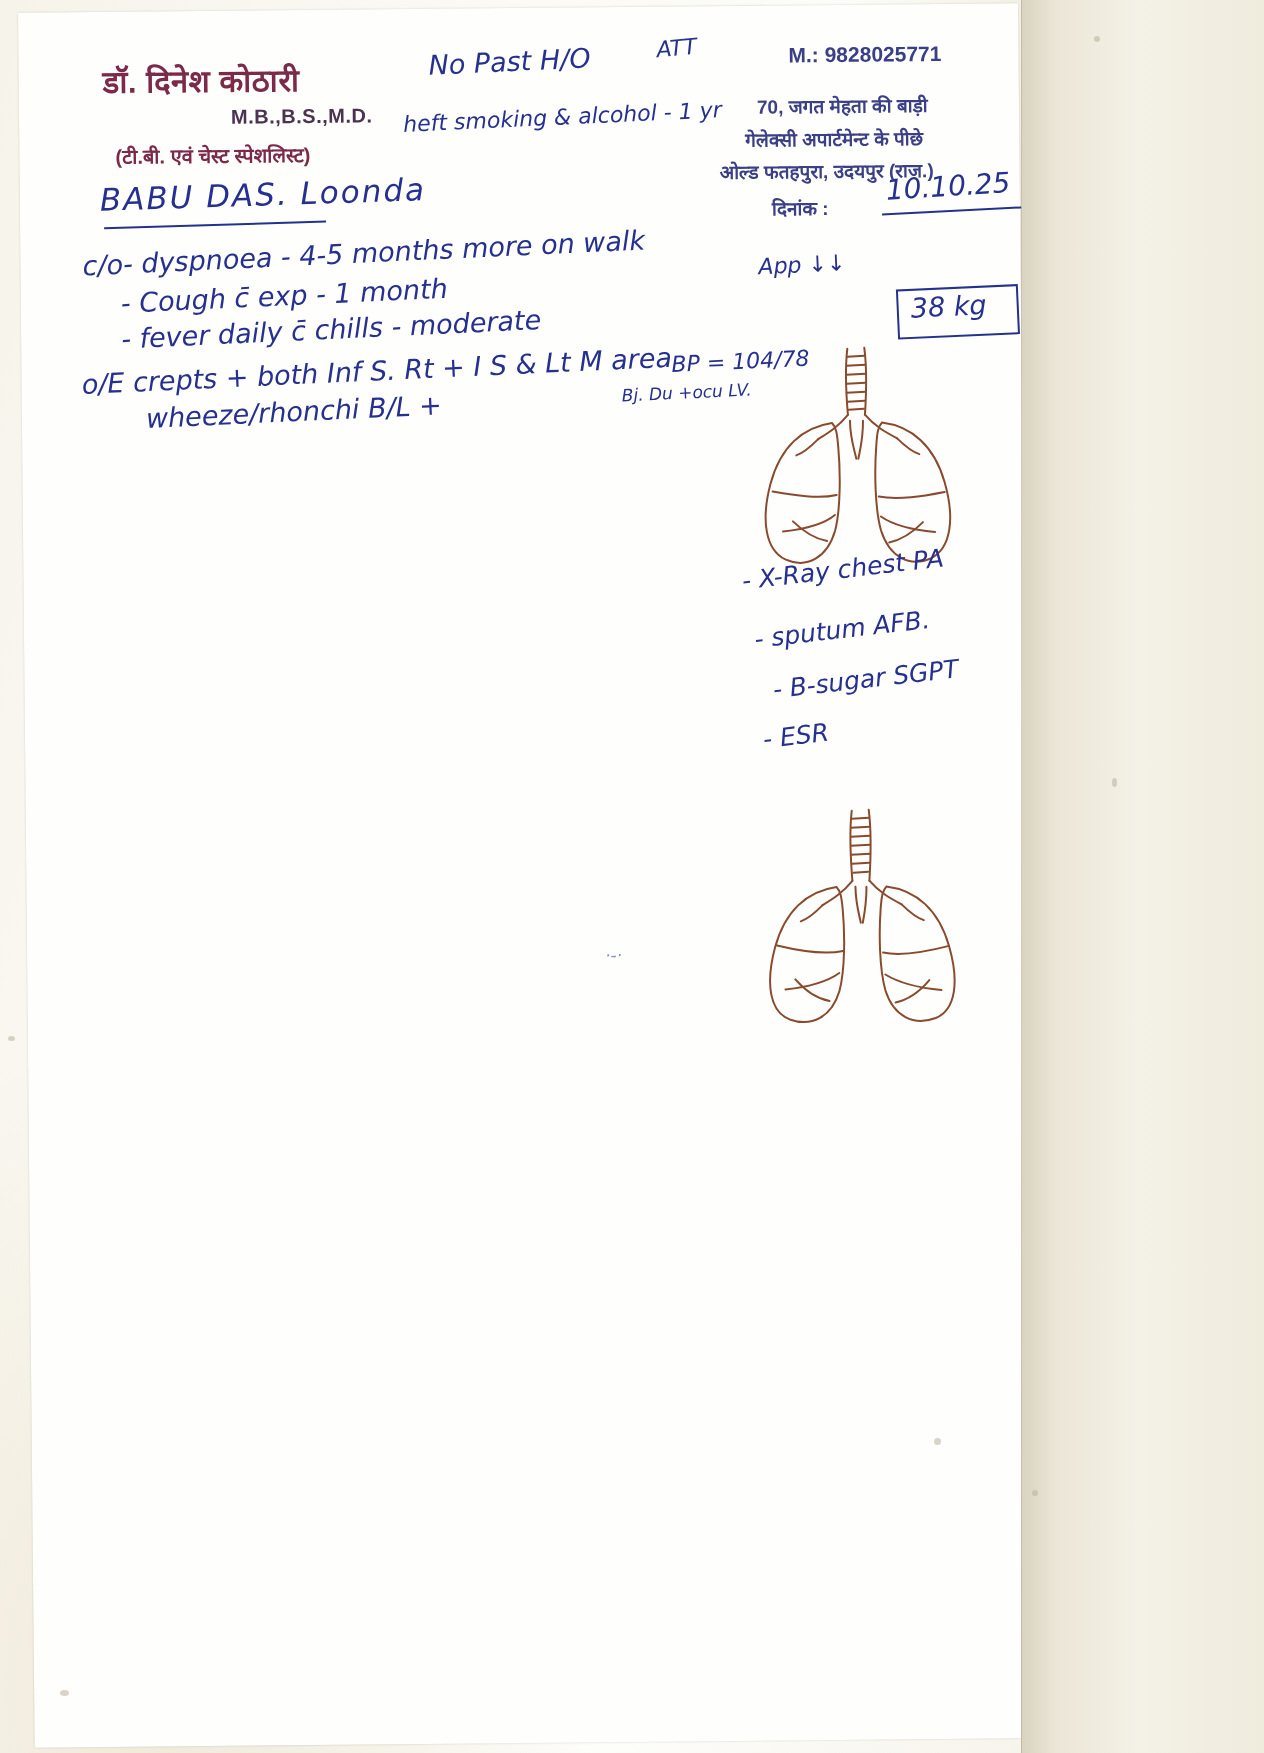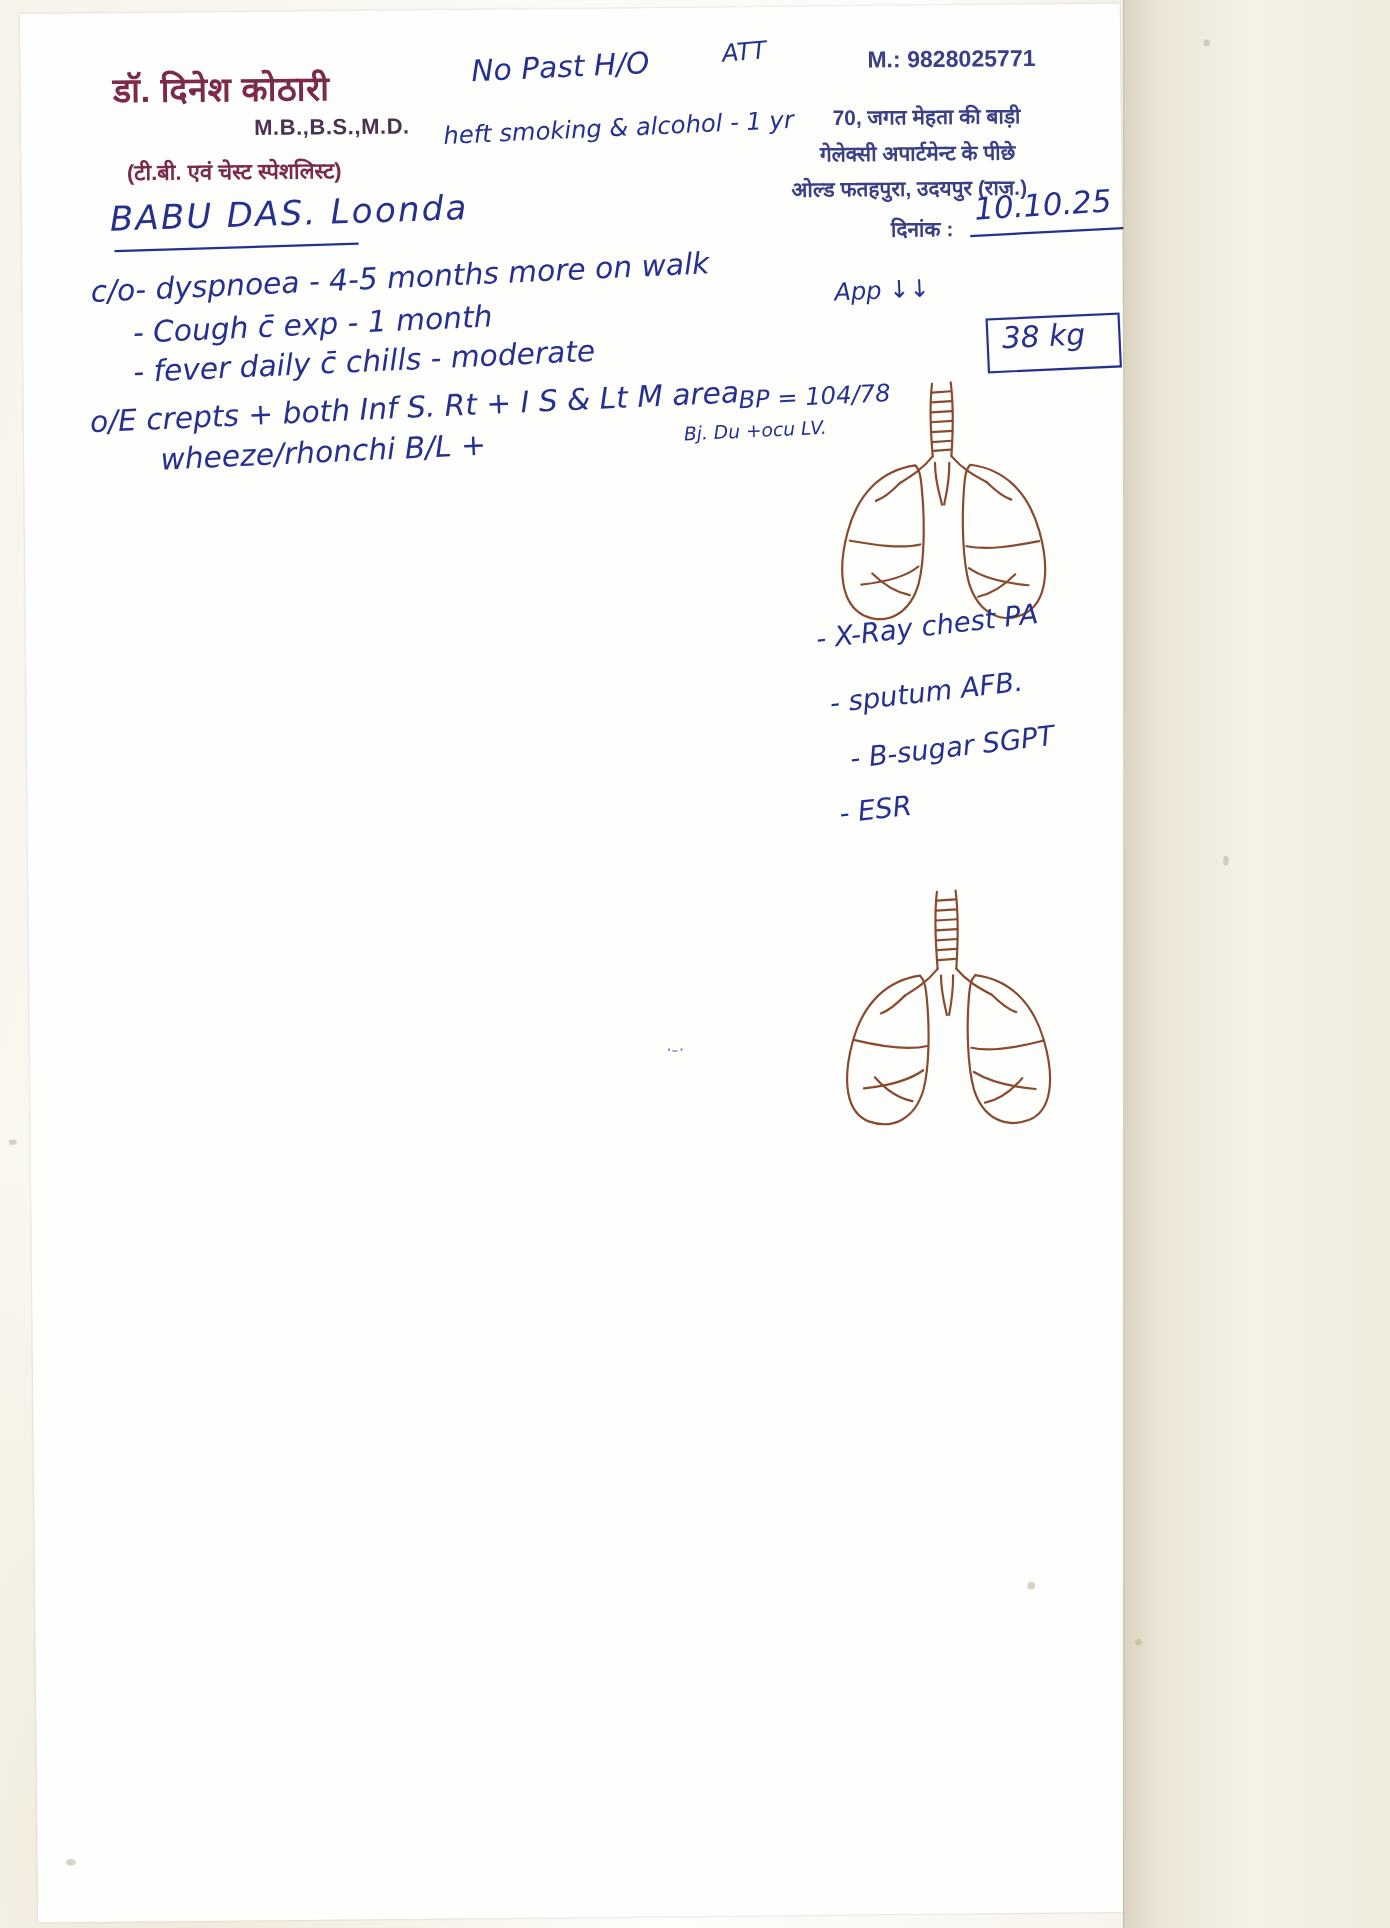--- a/index.html
+++ b/index.html
@@ -116,21 +116,21 @@
   .lh-addr3 {
     position: absolute;
     left: 700px;
     top: 153px;
     font-size: 19px;
     font-weight: bold;
     color: #3a3f86;
   }
   .lh-datelabel {
     position: absolute;
-    left: 790px;
+    left: 752px;
     top: 190px;
     font-size: 19px;
     font-weight: bold;
     color: #3a3f86;
   }
 
   
   .hw {
     position: absolute;
     color: #26308f;

